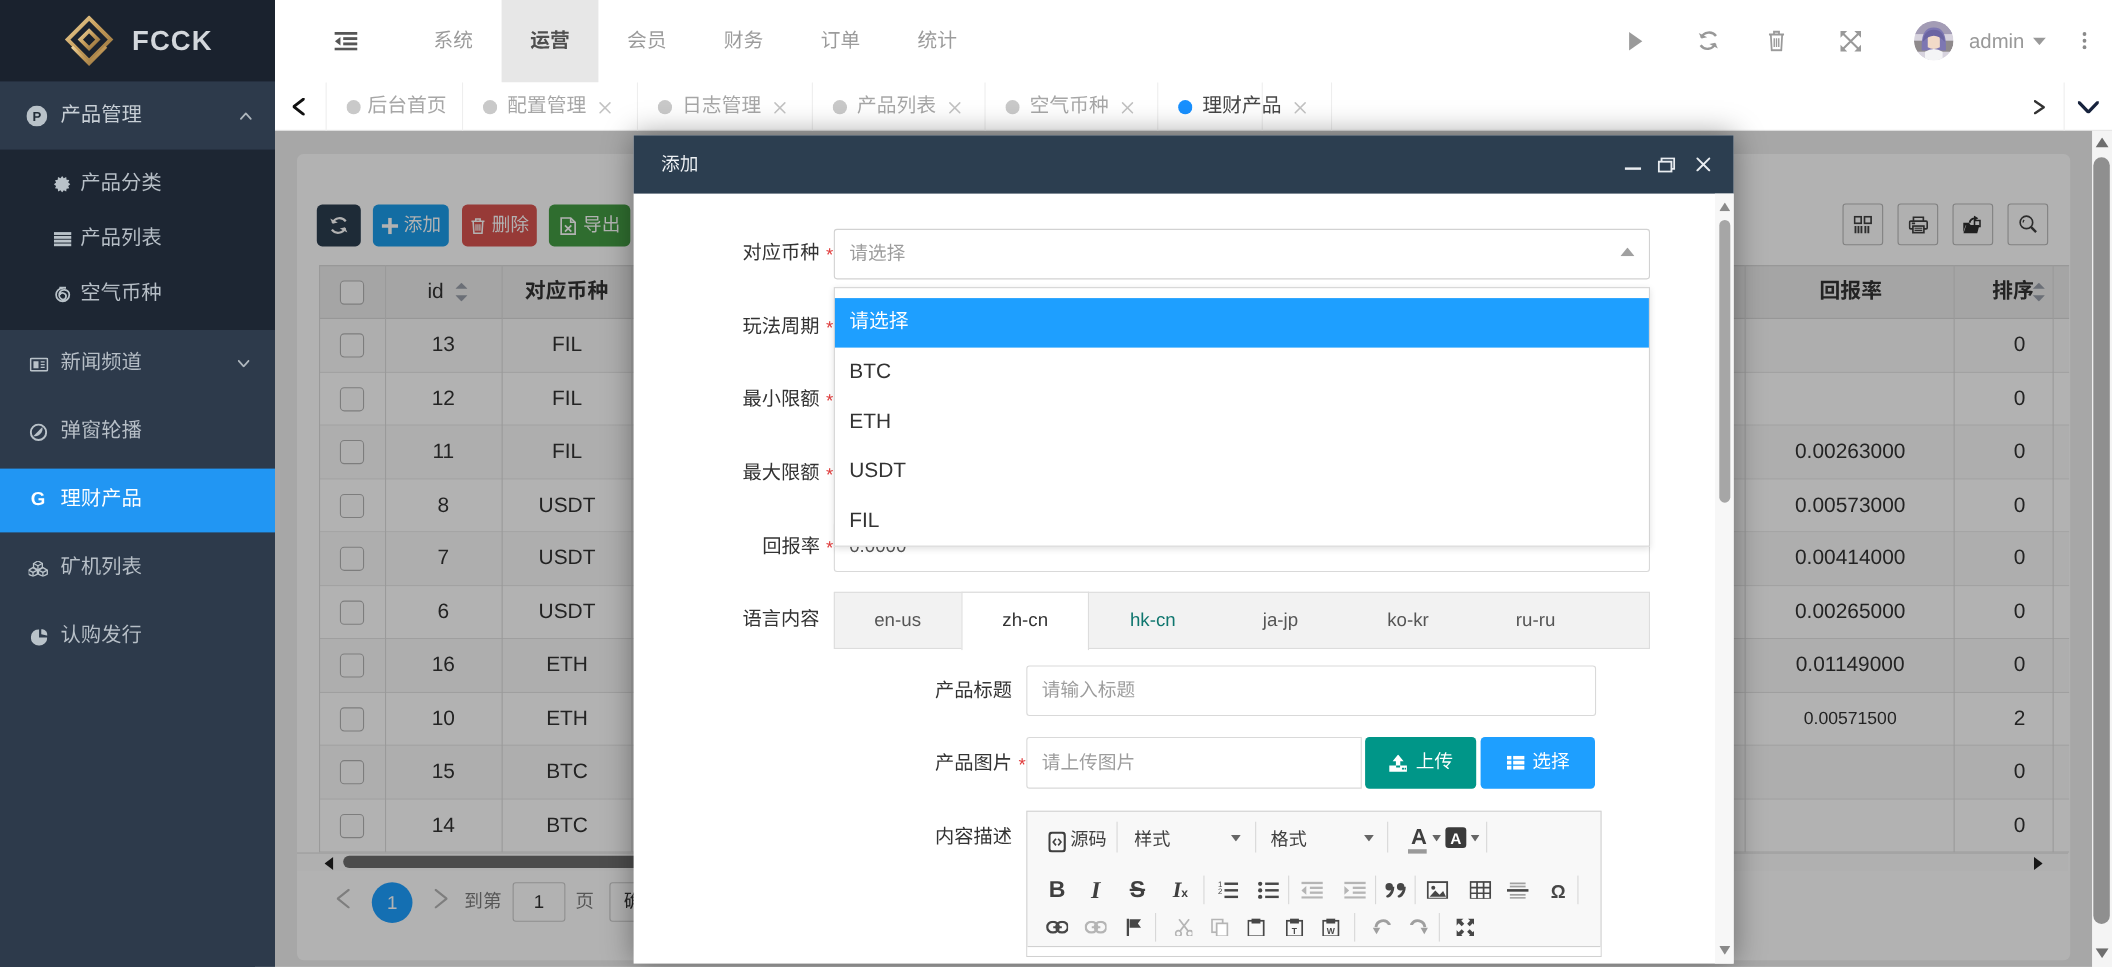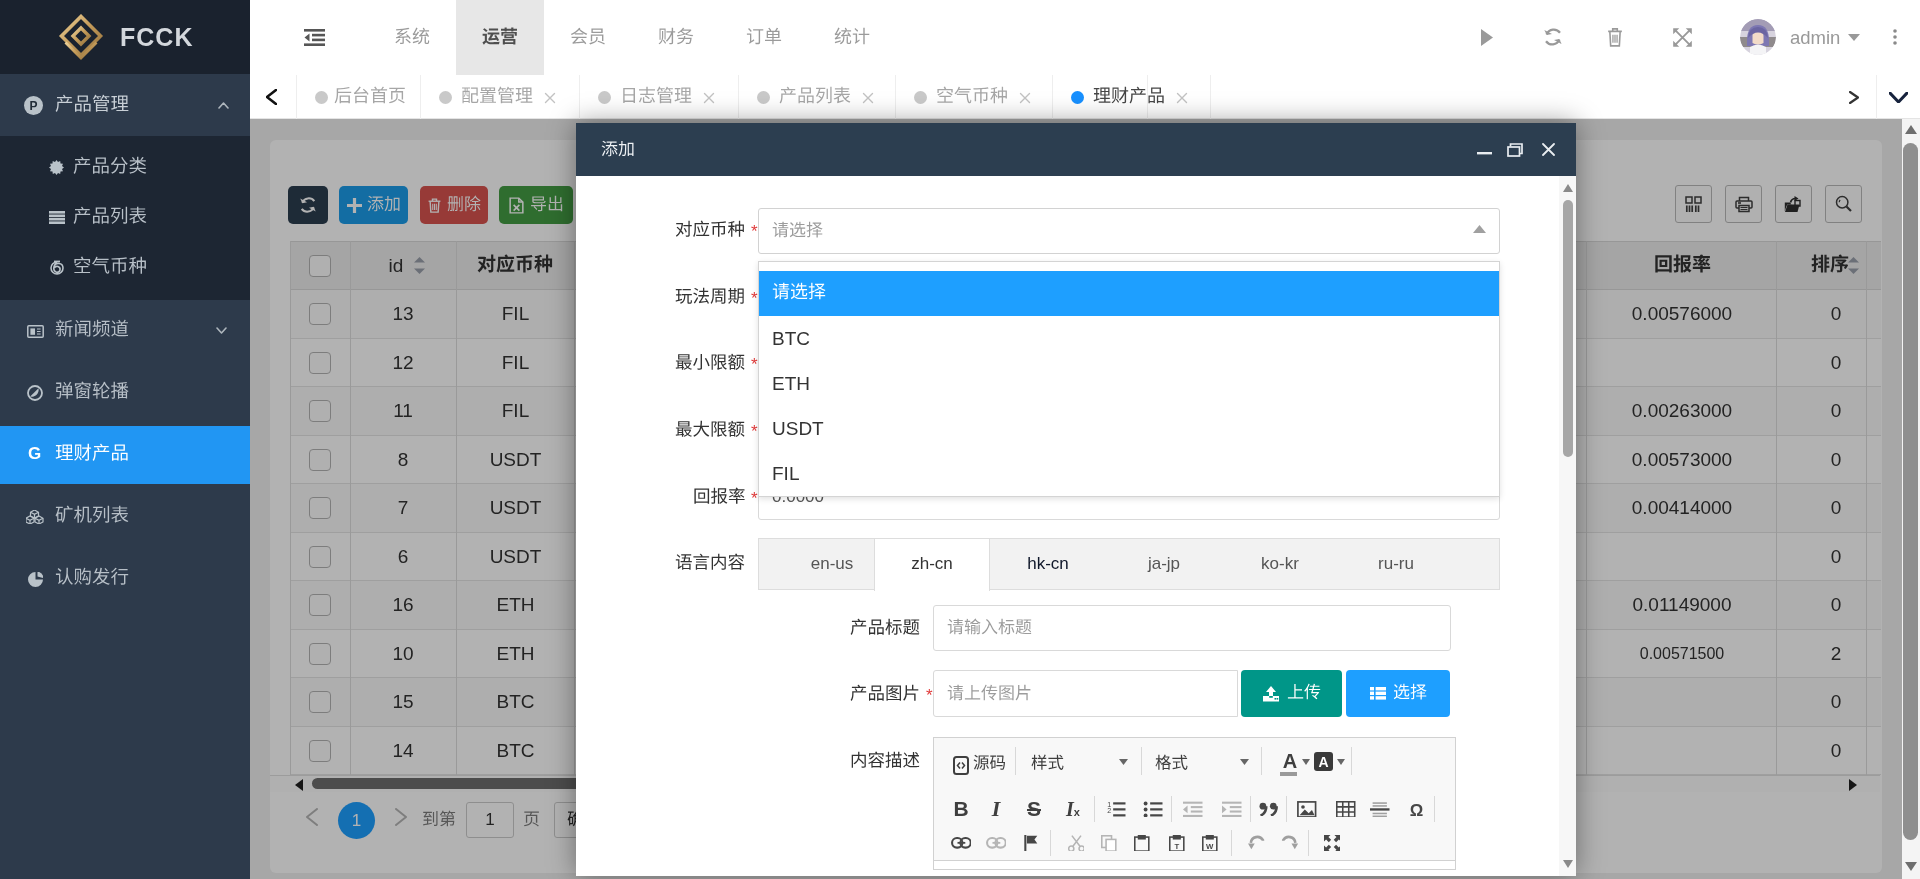--- a/index.html
+++ b/index.html
@@ -123,21 +123,20 @@
             <g fill="#9aa0ab">
               <path d="M5.5 0 L11 5.5 H0 Z"></path>
               <path d="M5.5 17 L11 11.5 H0 Z"></path>
             </g>
           </svg>
         </div>
         <div style="position:absolute;left:20px;top:150px;width:1591px;height:48.5px;background:#fafafa;border-bottom:1px solid #e4e4e4;"></div>
         <div style="position:absolute;left:39px;top:163px;width:22px;height:22px;border:1px solid #b4b4b4;border-radius:4px;background:#fdfdfd;"></div>
         <div style="position:absolute;left:93px;top:150px;width:80px;height:48.5px;display:flex;align-items:center;justify-content:center;font-family:'Liberation Sans',sans-serif;font-size:19px;color:#333;">13</div>
         <div style="position:absolute;left:178px;top:150px;width:135px;height:48.5px;display:flex;align-items:center;justify-content:center;font-family:'Liberation Sans',sans-serif;font-size:19px;color:#333;">FIL</div>
-        <div style="position:absolute;left:1334px;top:150px;width:156px;height:48.5px;display:flex;align-items:center;justify-content:center;font-family:'Liberation Sans',sans-serif;font-size:19px;color:#333;">0.00576000</div>
         <div style="position:absolute;left:1516px;top:150px;width:100px;height:48.5px;display:flex;align-items:center;justify-content:center;font-family:'Liberation Sans',sans-serif;font-size:19px;color:#333;">0</div>
         <div style="position:absolute;left:20px;top:198.5px;width:1591px;height:48.5px;background:#fff;border-bottom:1px solid #e4e4e4;"></div>
         <div style="position:absolute;left:39px;top:211.5px;width:22px;height:22px;border:1px solid #b4b4b4;border-radius:4px;background:#fdfdfd;"></div>
         <div style="position:absolute;left:93px;top:198.5px;width:80px;height:48.5px;display:flex;align-items:center;justify-content:center;font-family:'Liberation Sans',sans-serif;font-size:19px;color:#333;">12</div>
         <div style="position:absolute;left:178px;top:198.5px;width:135px;height:48.5px;display:flex;align-items:center;justify-content:center;font-family:'Liberation Sans',sans-serif;font-size:19px;color:#333;">FIL</div>
         <div style="position:absolute;left:1516px;top:198.5px;width:100px;height:48.5px;display:flex;align-items:center;justify-content:center;font-family:'Liberation Sans',sans-serif;font-size:19px;color:#333;">0</div>
         <div style="position:absolute;left:20px;top:247.0px;width:1591px;height:48.5px;background:#fafafa;border-bottom:1px solid #e4e4e4;"></div>
         <div style="position:absolute;left:39px;top:260.0px;width:22px;height:22px;border:1px solid #b4b4b4;border-radius:4px;background:#fdfdfd;"></div>
         <div style="position:absolute;left:93px;top:247.0px;width:80px;height:48.5px;display:flex;align-items:center;justify-content:center;font-family:'Liberation Sans',sans-serif;font-size:19px;color:#333;">11</div>
         <div style="position:absolute;left:178px;top:247.0px;width:135px;height:48.5px;display:flex;align-items:center;justify-content:center;font-family:'Liberation Sans',sans-serif;font-size:19px;color:#333;">FIL</div>
@@ -152,20 +151,21 @@
         <div style="position:absolute;left:20px;top:344.0px;width:1591px;height:48.5px;background:#fafafa;border-bottom:1px solid #e4e4e4;"></div>
         <div style="position:absolute;left:39px;top:357.0px;width:22px;height:22px;border:1px solid #b4b4b4;border-radius:4px;background:#fdfdfd;"></div>
         <div style="position:absolute;left:93px;top:344.0px;width:80px;height:48.5px;display:flex;align-items:center;justify-content:center;font-family:'Liberation Sans',sans-serif;font-size:19px;color:#333;">7</div>
         <div style="position:absolute;left:178px;top:344.0px;width:135px;height:48.5px;display:flex;align-items:center;justify-content:center;font-family:'Liberation Sans',sans-serif;font-size:19px;color:#333;">USDT</div>
         <div style="position:absolute;left:1334px;top:344.0px;width:156px;height:48.5px;display:flex;align-items:center;justify-content:center;font-family:'Liberation Sans',sans-serif;font-size:19px;color:#333;">0.00414000</div>
         <div style="position:absolute;left:1516px;top:344.0px;width:100px;height:48.5px;display:flex;align-items:center;justify-content:center;font-family:'Liberation Sans',sans-serif;font-size:19px;color:#333;">0</div>
         <div style="position:absolute;left:20px;top:392.5px;width:1591px;height:48.5px;background:#fff;border-bottom:1px solid #e4e4e4;"></div>
         <div style="position:absolute;left:39px;top:405.5px;width:22px;height:22px;border:1px solid #b4b4b4;border-radius:4px;background:#fdfdfd;"></div>
         <div style="position:absolute;left:93px;top:392.5px;width:80px;height:48.5px;display:flex;align-items:center;justify-content:center;font-family:'Liberation Sans',sans-serif;font-size:19px;color:#333;">6</div>
         <div style="position:absolute;left:178px;top:392.5px;width:135px;height:48.5px;display:flex;align-items:center;justify-content:center;font-family:'Liberation Sans',sans-serif;font-size:19px;color:#333;">USDT</div>
+        <div style="position:absolute;left:1334px;top:392.5px;width:156px;height:48.5px;display:flex;align-items:center;justify-content:center;font-family:'Liberation Sans',sans-serif;font-size:19px;color:#333;">0.00265000</div>
         <div style="position:absolute;left:1516px;top:392.5px;width:100px;height:48.5px;display:flex;align-items:center;justify-content:center;font-family:'Liberation Sans',sans-serif;font-size:19px;color:#333;">0</div>
         <div style="position:absolute;left:20px;top:441.0px;width:1591px;height:48.5px;background:#fafafa;border-bottom:1px solid #e4e4e4;"></div>
         <div style="position:absolute;left:39px;top:454.0px;width:22px;height:22px;border:1px solid #b4b4b4;border-radius:4px;background:#fdfdfd;"></div>
         <div style="position:absolute;left:93px;top:441.0px;width:80px;height:48.5px;display:flex;align-items:center;justify-content:center;font-family:'Liberation Sans',sans-serif;font-size:19px;color:#333;">16</div>
         <div style="position:absolute;left:178px;top:441.0px;width:135px;height:48.5px;display:flex;align-items:center;justify-content:center;font-family:'Liberation Sans',sans-serif;font-size:19px;color:#333;">ETH</div>
         <div style="position:absolute;left:1334px;top:441.0px;width:156px;height:48.5px;display:flex;align-items:center;justify-content:center;font-family:'Liberation Sans',sans-serif;font-size:19px;color:#333;">0.01149000</div>
         <div style="position:absolute;left:1516px;top:441.0px;width:100px;height:48.5px;display:flex;align-items:center;justify-content:center;font-family:'Liberation Sans',sans-serif;font-size:19px;color:#333;">0</div>
         <div style="position:absolute;left:20px;top:489.5px;width:1591px;height:48.5px;background:#fff;border-bottom:1px solid #e4e4e4;"></div>
         <div style="position:absolute;left:39px;top:502.5px;width:22px;height:22px;border:1px solid #b4b4b4;border-radius:4px;background:#fdfdfd;"></div>
         <div style="position:absolute;left:93px;top:489.5px;width:80px;height:48.5px;display:flex;align-items:center;justify-content:center;font-family:'Liberation Sans',sans-serif;font-size:19px;color:#333;">10</div>
@@ -692,23 +692,23 @@
         <svg width="54.0" height="21.2" viewBox="0 0 54.0 21.2">
           <path d="M1.9 1.9C2.9 2.8 4.0 4.0 4.6 4.7L5.5 3.8C5.0 3.0 3.7 1.9 2.8 1.1ZM0.8 6.4L0.8 7.7L3.5 7.7L3.5 14.3C3.5 15.0 2.9 15.6 2.6 15.8C2.8 16.1 3.2 16.6 3.3 17.0C3.6 16.6 4.0 16.2 7.1 13.9C6.9 13.6 6.7 13.1 6.6 12.7L4.8 14.1L4.8 6.4ZM8.9 12.0L14.5 12.0L14.5 13.5L8.9 13.5ZM8.9 11.1L8.9 9.7L14.5 9.7L14.5 11.1ZM11.1 0.7L11.1 2.1L6.9 2.1L6.9 3.2L11.1 3.2L11.1 4.3L7.3 4.3L7.3 5.3L11.1 5.3L11.1 6.6L6.3 6.6L6.3 7.6L17.3 7.6L17.3 6.6L12.4 6.6L12.4 5.3L16.2 5.3L16.2 4.3L12.4 4.3L12.4 3.2L16.7 3.2L16.7 2.1L12.4 2.1L12.4 0.7ZM7.6 8.6L7.6 17.3L8.9 17.3L8.9 14.5L14.5 14.5L14.5 15.8C14.5 16.0 14.5 16.0 14.2 16.1C14.0 16.1 13.1 16.1 12.2 16.0C12.4 16.4 12.5 16.9 12.6 17.2C13.9 17.2 14.7 17.2 15.2 17.0C15.7 16.8 15.8 16.4 15.8 15.8L15.8 8.6ZM19.1 2.1C20.1 3.0 21.4 4.2 21.9 5.1L23.0 4.2C22.4 3.4 21.2 2.2 20.1 1.3ZM26.0 1.3C25.6 2.9 24.8 4.4 23.9 5.5C24.2 5.7 24.8 6.0 25.0 6.2C25.4 5.7 25.8 5.1 26.2 4.4L28.9 4.4L28.9 7.0L23.8 7.0L23.8 8.2L27.0 8.2C26.7 10.6 26.0 12.3 23.3 13.2C23.6 13.5 24.0 14.0 24.1 14.3C27.1 13.2 28.0 11.1 28.4 8.2L30.2 8.2L30.2 12.4C30.2 13.8 30.5 14.2 31.9 14.2C32.1 14.2 33.4 14.2 33.6 14.2C34.8 14.2 35.1 13.6 35.3 11.3C34.9 11.2 34.3 11.0 34.1 10.8C34.0 12.7 33.9 12.9 33.5 12.9C33.2 12.9 32.3 12.9 32.1 12.9C31.6 12.9 31.6 12.9 31.6 12.4L31.6 8.2L35.1 8.2L35.1 7.0L30.2 7.0L30.2 4.4L34.4 4.4L34.4 3.2L30.2 3.2L30.2 0.8L28.9 0.8L28.9 3.2L26.7 3.2C27.0 2.7 27.2 2.1 27.3 1.5ZM22.5 7.6L19.0 7.6L19.0 8.9L21.2 8.9L21.2 14.3C20.4 14.7 19.6 15.4 18.8 16.1L19.7 17.3C20.7 16.2 21.7 15.2 22.4 15.2C22.8 15.2 23.3 15.8 24.0 16.2C25.2 16.9 26.7 17.1 28.8 17.1C30.6 17.1 33.6 17.0 35.0 16.9C35.0 16.5 35.2 15.8 35.4 15.5C33.6 15.7 30.9 15.8 28.8 15.8C26.9 15.8 25.4 15.7 24.3 15.0C23.4 14.5 23.0 14.1 22.5 14.0ZM39.2 0.7L39.2 4.3L36.8 4.3L36.8 5.6L39.2 5.6L39.2 9.4C38.2 9.7 37.4 10.0 36.6 10.2L37.0 11.5L39.2 10.8L39.2 15.6C39.2 15.9 39.1 15.9 38.9 15.9C38.7 15.9 38.0 16.0 37.2 15.9C37.4 16.3 37.5 16.9 37.6 17.2C38.7 17.2 39.4 17.2 39.9 17.0C40.3 16.7 40.5 16.4 40.5 15.6L40.5 10.4L42.6 9.7L42.4 8.4L40.5 9.0L40.5 5.6L42.6 5.6L42.6 4.3L40.5 4.3L40.5 0.7ZM50.5 2.9C49.8 3.8 48.9 4.7 47.9 5.4C47.0 4.7 46.2 3.8 45.6 2.9ZM43.1 1.7L43.1 2.9L44.3 2.9C44.9 4.1 45.8 5.1 46.9 6.0C45.5 6.9 43.9 7.5 42.4 7.9C42.6 8.2 42.9 8.7 43.1 9.0C44.7 8.5 46.4 7.8 47.9 6.8C49.3 7.8 50.9 8.6 52.7 9.0C52.9 8.7 53.3 8.2 53.5 7.9C51.8 7.5 50.3 6.9 49.0 6.1C50.4 5.0 51.6 3.7 52.4 2.1L51.6 1.6L51.3 1.7ZM47.2 8.4L47.2 10.0L43.5 10.0L43.5 11.2L47.2 11.2L47.2 13.1L42.6 13.1L42.6 14.3L47.2 14.3L47.2 17.3L48.5 17.3L48.5 14.3L53.2 14.3L53.2 13.1L48.5 13.1L48.5 11.2L51.9 11.2L51.9 10.0L48.5 10.0L48.5 8.4Z" fill="#fff"></path>
         </svg>
       </div>
       <div style="position:absolute;left:196px;top:193px;width:200px;height:45px;display:flex;align-items:center;font-family:'Liberation Sans',sans-serif;font-size:19px;color:#333;">BTC</div>
       <div style="position:absolute;left:196px;top:238px;width:200px;height:45px;display:flex;align-items:center;font-family:'Liberation Sans',sans-serif;font-size:19px;color:#333;">ETH</div>
       <div style="position:absolute;left:196px;top:283px;width:200px;height:45px;display:flex;align-items:center;font-family:'Liberation Sans',sans-serif;font-size:19px;color:#333;">USDT</div>
       <div style="position:absolute;left:196px;top:328px;width:200px;height:45px;display:flex;align-items:center;font-family:'Liberation Sans',sans-serif;font-size:19px;color:#333;">FIL</div>
       <div style="position:absolute;left:182px;top:415px;width:742px;height:52px;background:#f2f2f2;border:1px solid #ddd;"></div>
       <div style="position:absolute;left:298px;top:415px;width:116px;height:53px;background:#fff;border-left:1px solid #ddd;border-right:1px solid #ddd;border-top:1px solid #ddd;"></div>
-      <div style="position:absolute;left:182px;top:415px;width:116px;height:52px;display:flex;align-items:center;justify-content:center;font-family:'Liberation Sans',sans-serif;font-size:17px;color:#555;margin-left:16px;">en-us</div>
+      <div style="position:absolute;left:182px;top:415px;width:116px;height:52px;display:flex;align-items:center;justify-content:center;font-family:'Liberation Sans',sans-serif;font-size:17px;color:#555;">en-us</div>
       <div style="position:absolute;left:298px;top:415px;width:116px;height:52px;display:flex;align-items:center;justify-content:center;font-family:'Liberation Sans',sans-serif;font-size:17px;color:#333;">zh-cn</div>
-      <div style="position:absolute;left:414px;top:415px;width:116px;height:52px;display:flex;align-items:center;justify-content:center;font-family:'Liberation Sans',sans-serif;font-size:17px;color:#0f172a;">hk-cn</div>
+      <div style="position:absolute;left:414px;top:415px;width:116px;height:52px;display:flex;align-items:center;justify-content:center;font-family:'Liberation Sans',sans-serif;font-size:17px;color:#0f766e;">hk-cn</div>
       <div style="position:absolute;left:530px;top:415px;width:116px;height:52px;display:flex;align-items:center;justify-content:center;font-family:'Liberation Sans',sans-serif;font-size:17px;color:#555;">ja-jp</div>
       <div style="position:absolute;left:646px;top:415px;width:116px;height:52px;display:flex;align-items:center;justify-content:center;font-family:'Liberation Sans',sans-serif;font-size:17px;color:#555;">ko-kr</div>
       <div style="position:absolute;left:762px;top:415px;width:116px;height:52px;display:flex;align-items:center;justify-content:center;font-family:'Liberation Sans',sans-serif;font-size:17px;color:#555;">ru-ru</div>
       <div style="position:absolute;left:274.0px;top:494px;width:70.0px;height:22px;display:flex;align-items:center;">
         <svg width="70.0" height="20.6" viewBox="0 0 70.0 20.6">
           <path d="M4.6 4.7C5.2 5.5 5.8 6.5 6.1 7.2L7.3 6.7C7.0 6.0 6.3 5.0 5.7 4.2ZM12.1 4.3C11.7 5.2 11.1 6.5 10.6 7.3L2.2 7.3L2.2 9.7C2.2 11.5 2.0 14.1 0.6 16.0C0.9 16.2 1.5 16.7 1.7 16.9C3.2 14.9 3.5 11.8 3.5 9.7L3.5 8.6L16.2 8.6L16.2 7.3L12.0 7.3C12.4 6.5 13.0 5.6 13.5 4.8ZM7.4 1.0C7.8 1.6 8.3 2.2 8.5 2.8L1.9 2.8L1.9 4.1L15.8 4.1L15.8 2.8L10.0 2.8L10.1 2.8C9.8 2.2 9.3 1.3 8.8 0.7ZM22.8 2.7L29.8 2.7L29.8 6.0L22.8 6.0ZM21.5 1.5L21.5 7.3L31.1 7.3L31.1 1.5ZM19.0 9.2L19.0 16.8L20.2 16.8L20.2 15.9L23.9 15.9L23.9 16.6L25.2 16.6L25.2 9.2ZM20.2 14.6L20.2 10.4L23.9 10.4L23.9 14.6ZM27.1 9.2L27.1 16.8L28.4 16.8L28.4 15.9L32.4 15.9L32.4 16.7L33.7 16.7L33.7 9.2ZM28.4 14.6L28.4 10.4L32.4 10.4L32.4 14.6ZM43.2 2.0L43.2 3.3L50.8 3.3L50.8 2.0ZM48.6 9.7C49.5 11.5 50.3 13.7 50.5 15.1L51.7 14.7C51.5 13.3 50.6 11.1 49.8 9.4ZM43.6 9.4C43.1 11.3 42.4 13.1 41.4 14.4C41.7 14.5 42.2 14.9 42.4 15.1C43.4 13.8 44.3 11.7 44.8 9.7ZM42.4 6.2L42.4 7.5L46.1 7.5L46.1 15.1C46.1 15.3 46.1 15.4 45.8 15.4C45.6 15.4 44.7 15.4 43.8 15.4C44.0 15.8 44.2 16.3 44.3 16.7C45.5 16.7 46.3 16.7 46.8 16.5C47.3 16.3 47.5 15.9 47.5 15.1L47.5 7.5L51.7 7.5L51.7 6.2ZM38.5 0.7L38.5 4.4L35.9 4.4L35.9 5.6L38.3 5.6C37.7 7.8 36.5 10.3 35.4 11.6C35.7 12.0 36.0 12.5 36.2 12.9C37.0 11.7 37.9 9.9 38.5 8.0L38.5 16.8L39.8 16.8L39.8 7.6C40.4 8.5 41.1 9.6 41.4 10.1L42.2 9.1C41.9 8.6 40.4 6.7 39.8 6.1L39.8 5.6L42.1 5.6L42.1 4.4L39.8 4.4L39.8 0.7ZM55.6 4.6L59.1 4.6L59.1 6.0L55.6 6.0ZM55.6 2.4L59.1 2.4L59.1 3.7L55.6 3.7ZM54.4 1.4L54.4 6.9L60.4 6.9L60.4 1.4ZM64.7 6.1C64.5 10.7 64.2 12.9 60.5 14.1C60.7 14.3 61.0 14.7 61.1 14.9C65.1 13.6 65.6 11.1 65.8 6.1ZM65.3 12.1C66.4 12.9 67.7 14.1 68.4 14.8L69.2 14.0C68.5 13.3 67.1 12.2 66.0 11.4ZM54.7 10.1C54.6 12.7 54.2 14.8 53.1 16.1C53.4 16.3 53.8 16.6 54.0 16.8C54.7 15.9 55.1 14.9 55.4 13.7C56.9 16.0 59.5 16.4 63.2 16.4L68.9 16.4C69.0 16.1 69.2 15.6 69.4 15.3C68.3 15.3 64.0 15.3 63.3 15.3C61.2 15.3 59.4 15.2 58.0 14.6L58.0 12.1L61.0 12.1L61.0 11.1L58.0 11.1L58.0 9.3L61.3 9.3L61.3 8.2L53.4 8.2L53.4 9.3L56.9 9.3L56.9 14.0C56.4 13.6 55.9 13.0 55.6 12.3C55.7 11.7 55.8 10.9 55.8 10.2ZM62.0 4.3L62.0 11.6L63.1 11.6L63.1 5.3L67.2 5.3L67.2 11.6L68.4 11.6L68.4 4.3L65.1 4.3C65.3 3.8 65.5 3.2 65.7 2.6L69.2 2.6L69.2 1.5L61.2 1.5L61.2 2.6L64.4 2.6C64.3 3.1 64.1 3.8 63.9 4.3Z" fill="#333"></path>
         </svg>
       </div>
       <div style="position:absolute;left:357px;top:482px;width:518px;height:46px;background:#fff;border:1px solid #d9d9d9;border-radius:3px;"></div>
       <div style="position:absolute;left:371px;top:493px;width:150px;height:24px;display:flex;align-items:center;">

